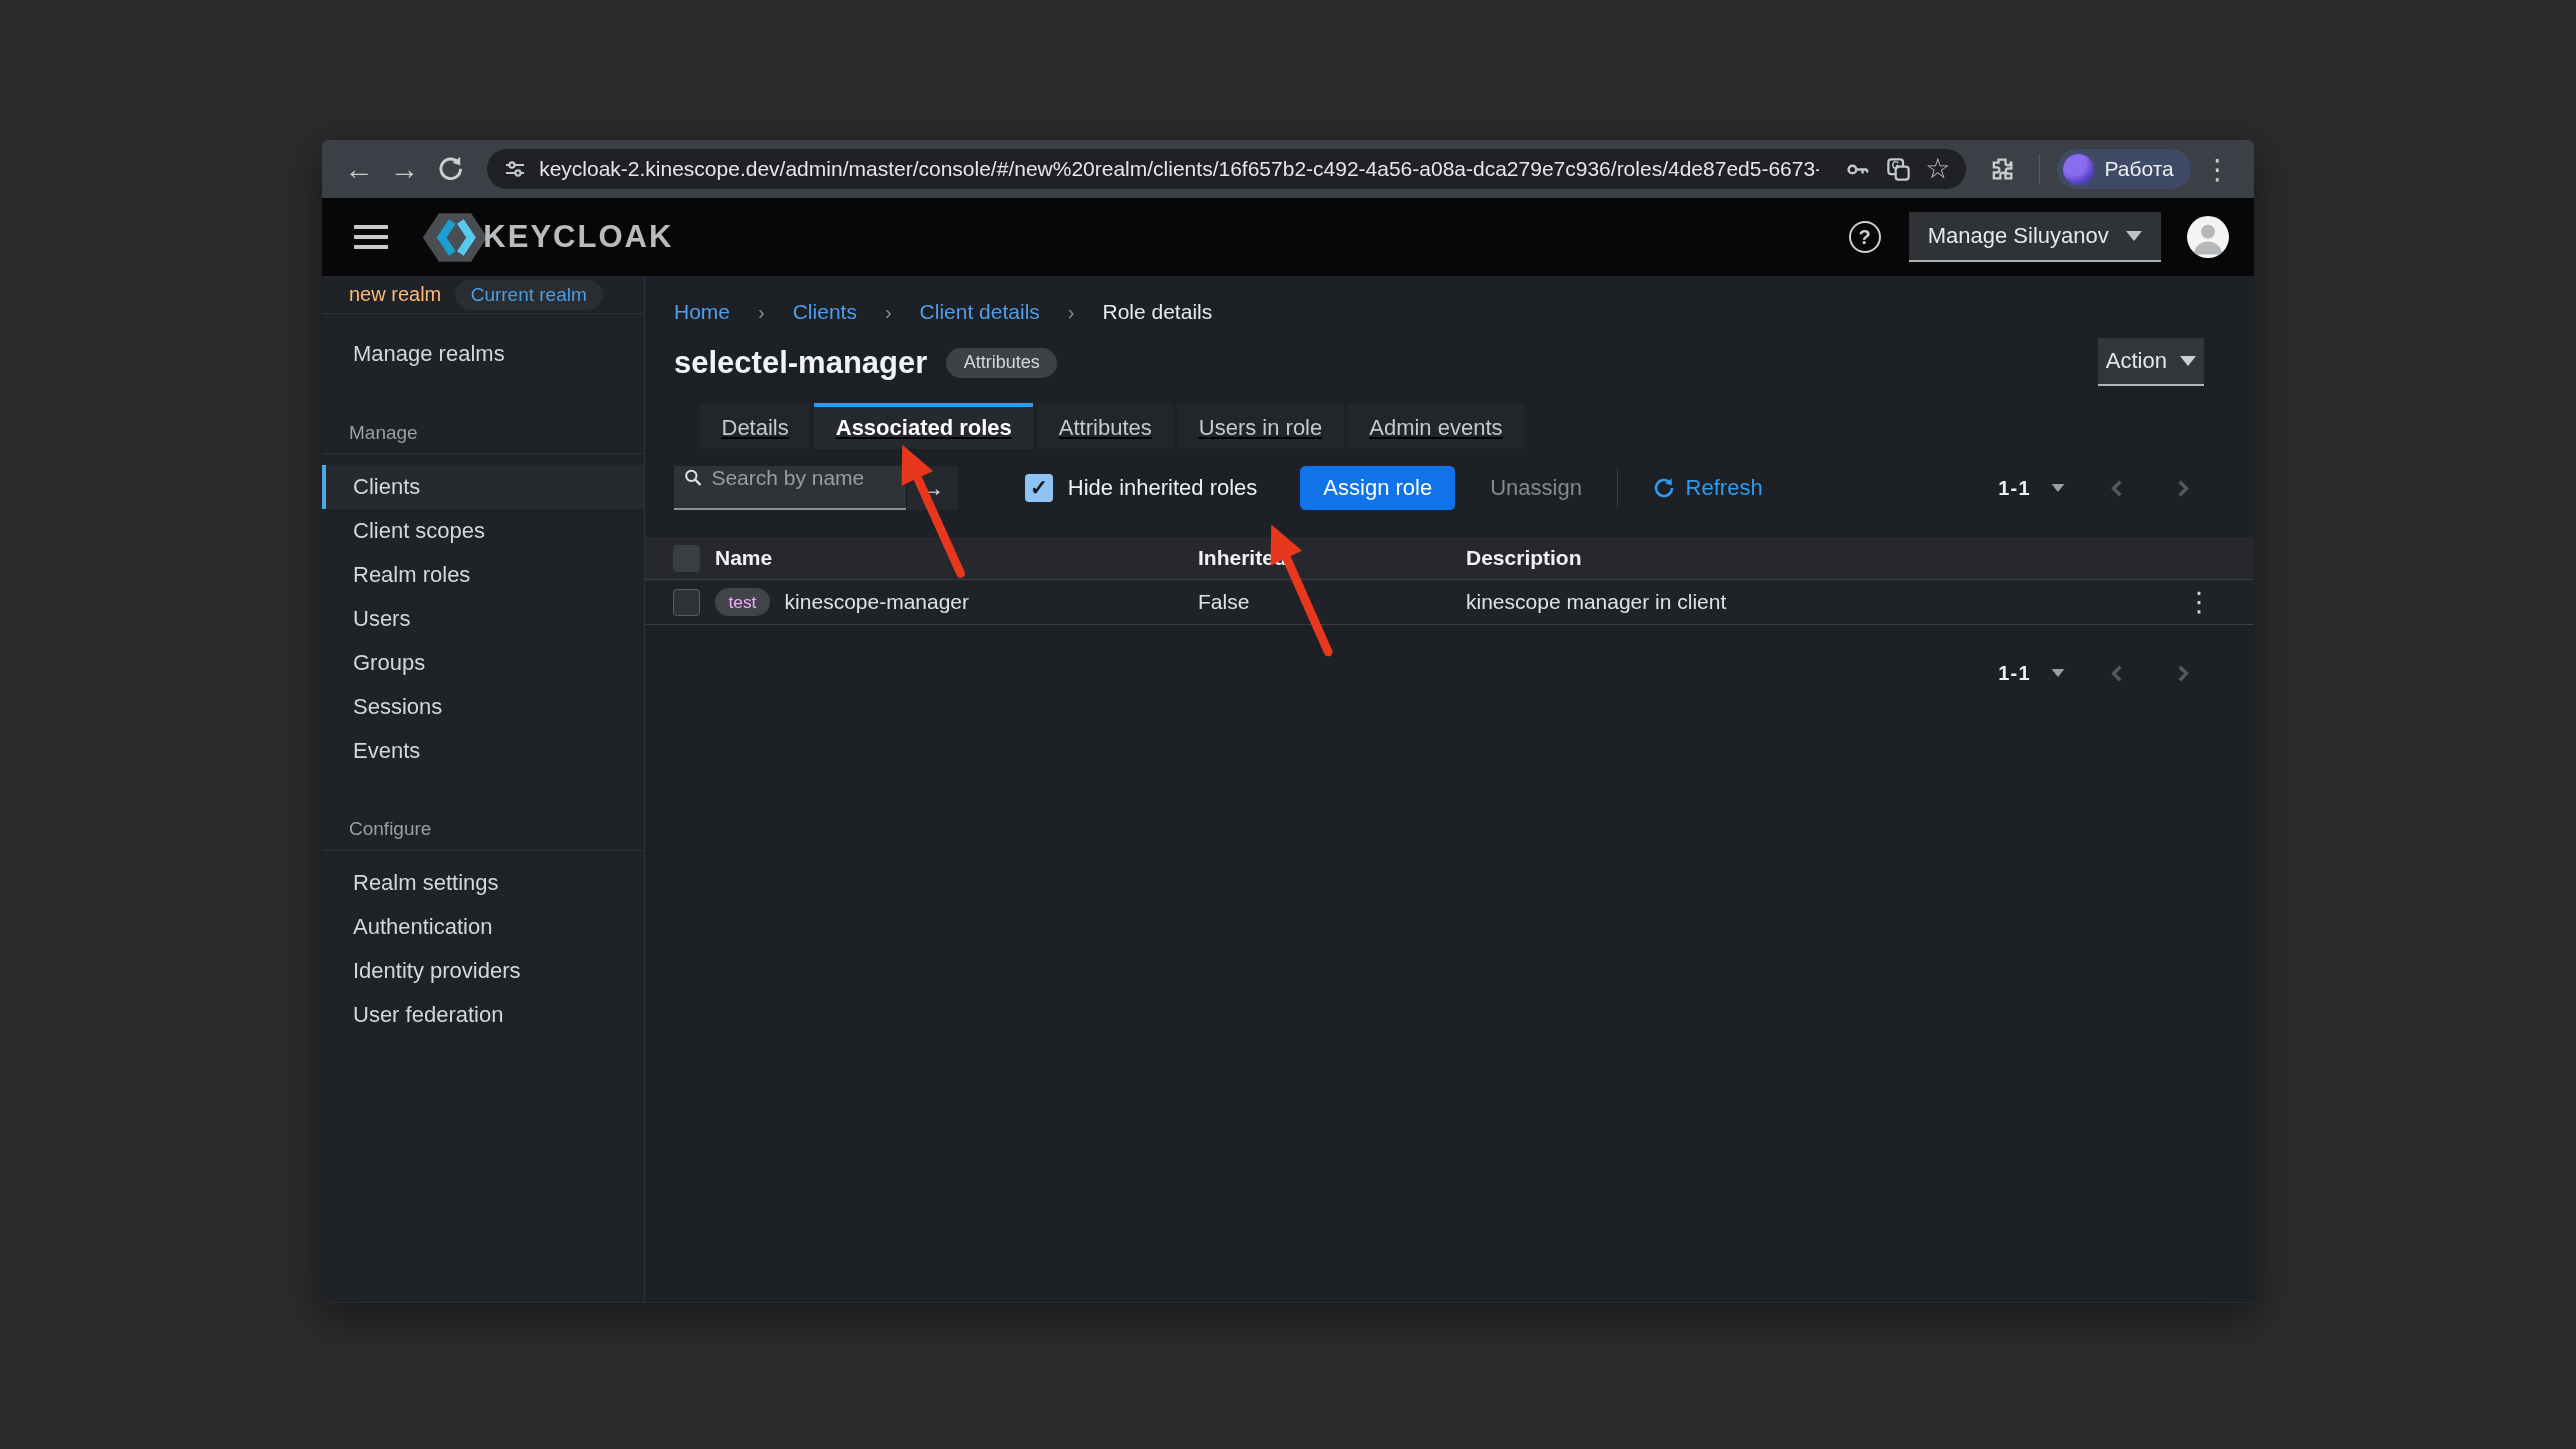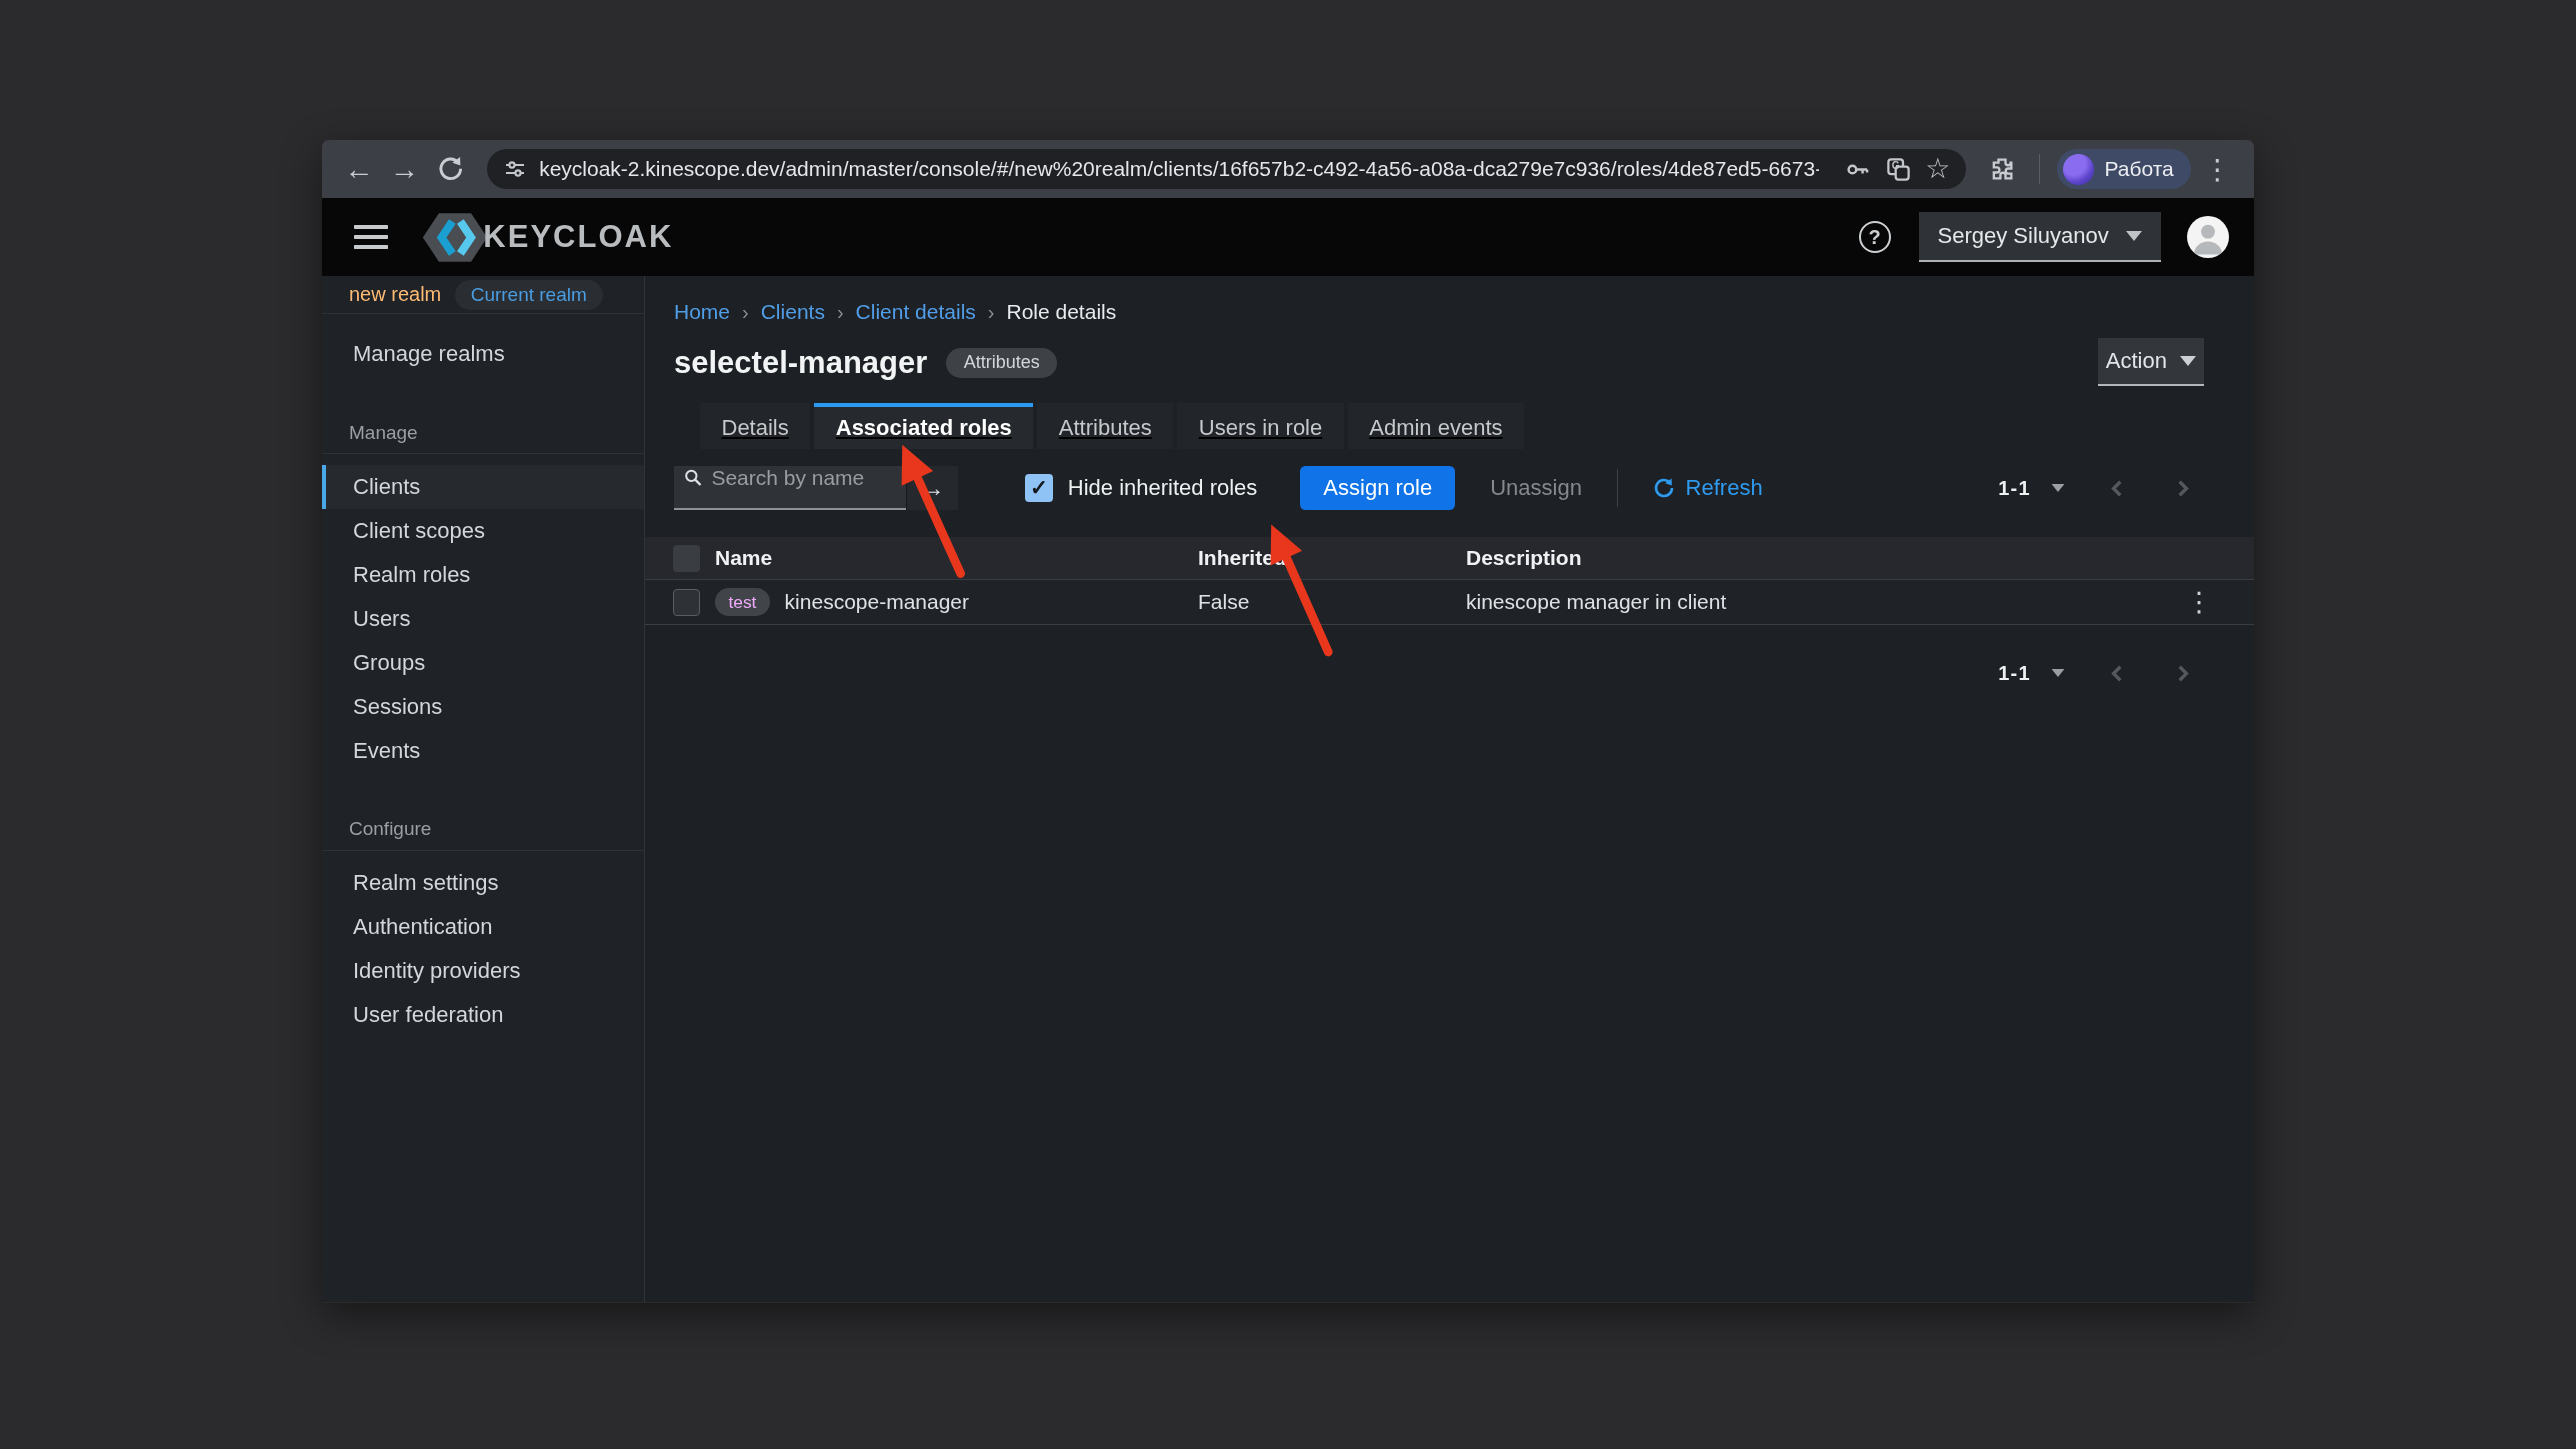--- a/index.html
+++ b/index.html
@@ -55,21 +55,21 @@
   .nav-item { height:44px; display:flex; align-items:center; padding-left:27px; color:#d4d7da; font-size:22px;
     border-left:4.7px solid transparent; cursor:pointer; }
   .nav-item.selected { background:#26292e; border-left-color:#4aa7e8; }
   .nav-top { margin-top:18px; }
   .sec-label { margin-top:38px; height:40px; display:flex; align-items:flex-end; padding:0 0 9.4px 27px;
     color:#9b9ea2; font-size:19px; border-bottom:1.3px solid #2e3136; }
   .sec-items { padding-top:10.7px; }
 
   
   .content { flex:1; background:#1d2024; position:relative; min-width:0; }
-  .breadcrumb { margin:24px 0 0 29px; display:flex; align-items:flex-end; gap:12px; font-size:21px; }
+  .breadcrumb { margin:24px 0 0 29px; display:flex; align-items:flex-end; gap:28px; font-size:21px; }
   .breadcrumb a { color:#519ee8; text-decoration:none; }
   .breadcrumb .bsep { color:#8b8e92; font-size:20px; }
   .breadcrumb .cur { color:#e8eaed; }
   .title-row { margin:14.8px 0 0 29px; height:48px; display:flex; align-items:center; gap:19px; }
   .page-title { color:#f2f3f4; font-size:31px; font-weight:bold; }
   .comp-badge { background:#3e4247; color:#d4d7da; font-size:18px; padding:4.7px 17.4px; border-radius:670px; }
   .action-btn { position:absolute; top:62px; right:50px; width:106px; height:48px; background:#33373c;
     border:none; border-bottom:2px solid #b4b7ba; color:#e4e6e9; font-size:22px;
     display:flex; align-items:center; justify-content:center; gap:13.4px; cursor:pointer;
     font-family:"Liberation Sans", sans-serif; }
@@ -190,21 +190,21 @@
       <div class="brand">
         <svg width="70" height="59" viewBox="0 0 52 44">
           <polygon points="14,4 38,4 50,22 38,40 14,40 2,22" fill="#4a4d52"></polygon>
           <polyline points="24,10 16,22 24,34" fill="none" stroke="#1a9fd0" stroke-width="6"></polyline>
           <polyline points="30,10 38,22 30,34" fill="none" stroke="#57c9ef" stroke-width="6"></polyline>
         </svg>
         <span class="word">KEYCLOAK</span>
       </div>
       <div class="help">?</div>
       <div class="user-menu">
-        <span>Sergey Siluyanov</span>
+        <span>Manage Siluyanov</span>
         <span class="caret"></span>
       </div>
       <div class="avatar">
         <svg width="42" height="42" viewBox="0 0 24 24">
           <circle cx="12" cy="9" r="4" fill="#b6b9bc"></circle>
           <path d="M4 22c0-4.4 3.6-7.5 8-7.5s8 3.1 8 7.5z" fill="#b6b9bc"></path>
         </svg>
       </div>
     </div>
 

